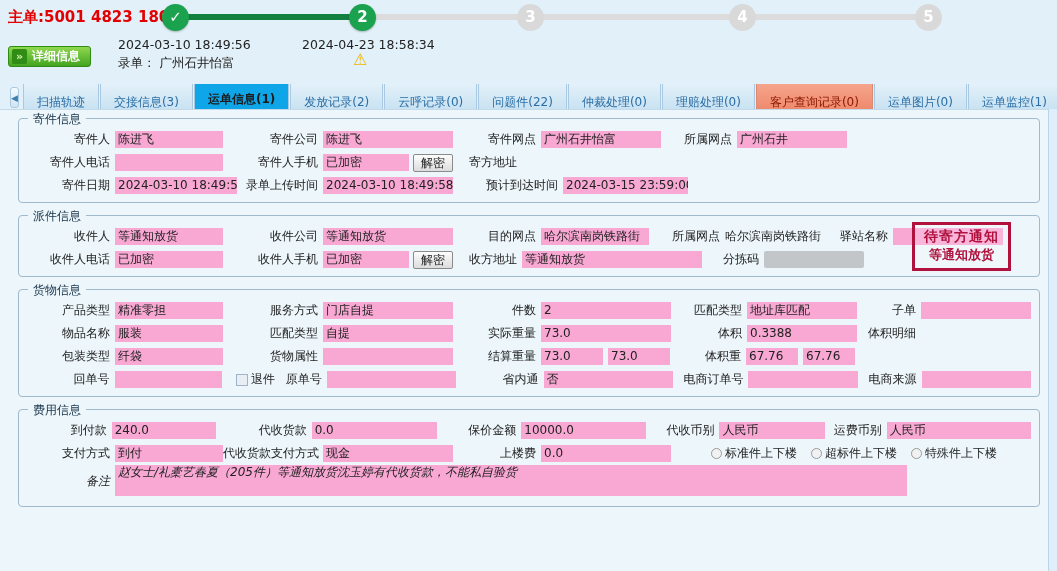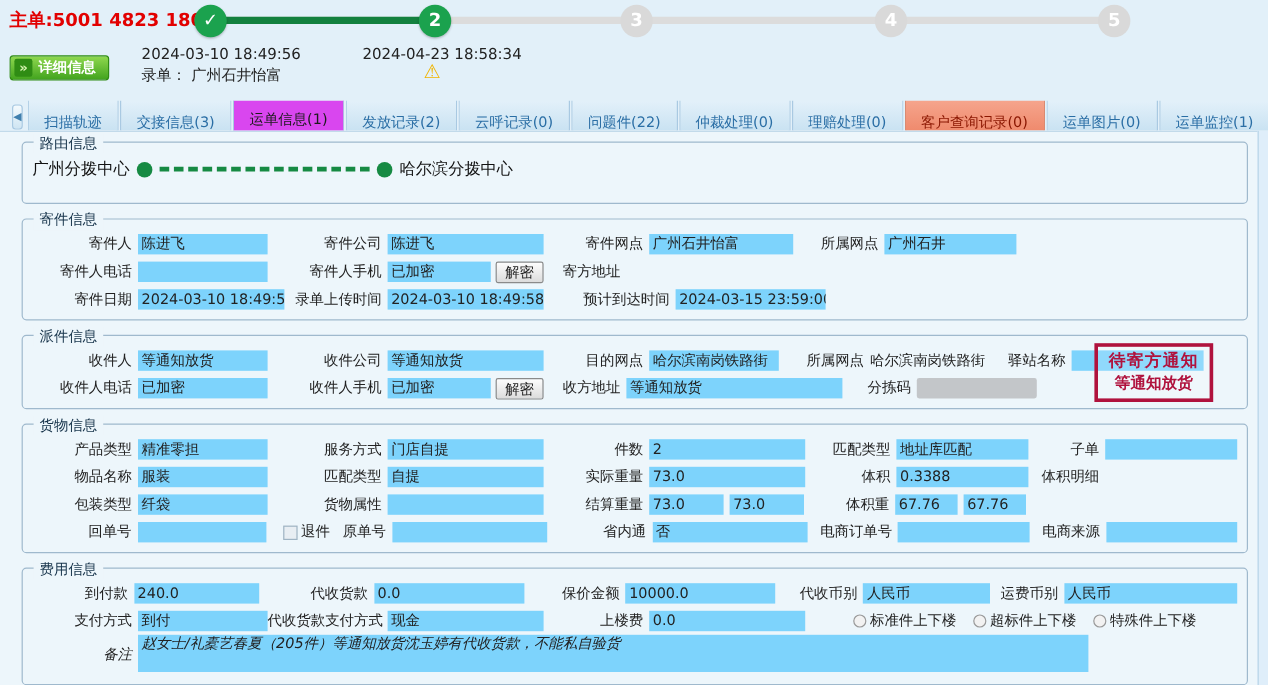--- a/index.html
+++ b/index.html
@@ -28,34 +28,34 @@
   .warn { position:absolute; top:50px; font-size:16px; color:#f0b400; }
   
   .tabbar { position:absolute; left:0; top:84px; width:1057px; height:25px; display:flex;
     align-items:flex-end; overflow:hidden; }
   .tab-arrow { width:17px; height:21px; margin:0 4px 1px 10px; border:1px solid #a9c9e2;
     border-radius:3px; background:linear-gradient(#f4fafd,#cfe5f3); color:#3f7fae; font-size:9px;
     display:flex; align-items:center; justify-content:center; cursor:pointer; }
   .tab { height:23px; line-height:22px; padding:18px 13px; margin-right:1px; white-space:nowrap;
     background:linear-gradient(#eef7fd,#c9e2f2); border:1px solid #a9c9e2; border-bottom:none;
     border-radius:3px 3px 0 0; color:#2a6ea5; cursor:pointer;text-align:right; }
-  .tab.active { background:#d946ef; color:#1b1b1b; font-weight:normal; height:41px; line-height:24px; }
+  .tab.active { background:#0ea5e9; color:#1b1b1b; font-weight:bold; height:41px; line-height:24px; }
   .tab.hilite { background:linear-gradient(#f8b09a,#ef8a6d); color:#8a1600; border-color:#d98a72; }
   
   .content { position:absolute; left:0; top:109px; width:1048px; height:462px;
     background:#edf6fb; padding:8px 4px 0 16px; border-top:1px solid #c2daea; }
   .vscroll { position:absolute; right:0; top:109px; width:9px; height:462px;
     background:#dfeefa; border-left:1px solid #b9d5e8; }
   .sec { position:relative; border:1px solid #9fb9cd; border-radius:4px;
     margin:0 4px 12px 2px; padding:9px 8px 5px 8px; }
   .sec-title { position:absolute; top:-8px; left:9px; background:#edf6fb; padding:0 5px;
     color:#16334a; }
   .row { display:flex; align-items:center; height:23px; }
   .lbl { display:inline-block; text-align:right; padding-right:5px; white-space:nowrap; color:#222; }
-  .fld { display:inline-block; height:17px; line-height:16px; padding:0 3px; background:#7dd3fc;
+  .fld { display:inline-block; height:17px; line-height:16px; padding:0 3px; background:#f9a8d4;
     white-space:nowrap; overflow:hidden; color:#222; }
   .plain { display:inline-block; white-space:nowrap; color:#222; }
   .mini-btn { height:18px; line-height:16px; padding:0 7px; margin-left:4px;
     background:linear-gradient(#fdfdfd,#dcdcdc); border:1px solid #8a8a8a; border-radius:2px;
     color:#222; cursor:pointer; }
   .c1l{width:88px}.c1f{width:108px}
   .c2l{width:100px}.c2f{width:130px}
   .c3l{width:88px}.c3f{width:130px}
   .c4l{width:76px}.c4f{width:110px}
   .c5l{width:64px}.c5f{width:110px}
@@ -111,30 +111,20 @@
   <div class="tab">仲裁处理(0)</div>
   <div class="tab">理赔处理(0)</div>
   <div class="tab hilite">客户查询记录(0)</div>
   <div class="tab">运单图片(0)</div>
   <div class="tab">运单监控(1)</div>
 
 </div>
 
 <div class="content">
 
-  <div class="sec" style="height:52px">
-    <div class="sec-title">路由信息</div>
-    <div class="route-line">
-      <span>广州分拨中心</span>
-      <span class="dot"></span>
-      <span class="dash"></span>
-      <span class="dot"></span>
-      <span>哈尔滨分拨中心</span>
-    </div>
-  </div>
 
   <div class="sec">
     <div class="sec-title">寄件信息</div>
     <div class="row">
       <span class="lbl c1l">寄件人</span>
       <span class="fld c1f">陈进飞</span>
       <span class="lbl c2l">寄件公司</span>
       <span class="fld c2f">陈进飞</span>
       <span class="lbl c3l">寄件网点</span>
       <span class="fld" style="width:120px">广州石井怡富</span>

